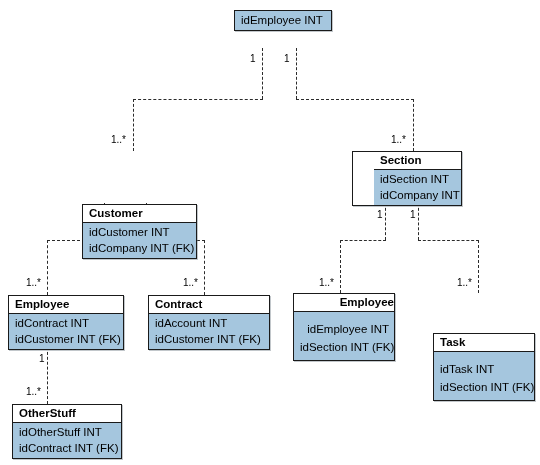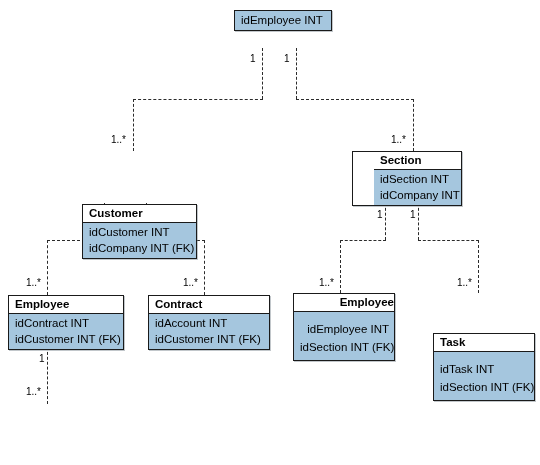--- a/index.html
+++ b/index.html
@@ -173,14 +173,21 @@
   </div>
 
   <div class="entity tall" style="left:433px; top:293px; width:102px;margin-top:40px;">
     <div class="entity-title">Task</div>
     <div class="entity-attrs">
       <div class="attr">idTask INT</div>
       <div class="attr">idSection INT (FK)</div>
     </div>
   </div>
 
+  <div class="entity" style="left:12px; top:404px; width:110px;">
+    <div class="entity-title">OtherStuff</div>
+    <div class="entity-attrs">
+      <div class="attr">idOtherStuff INT</div>
+      <div class="attr">idContract INT (FK)</div>
+    </div>
+  </div>
 
 </div>
 
 </body></html>

